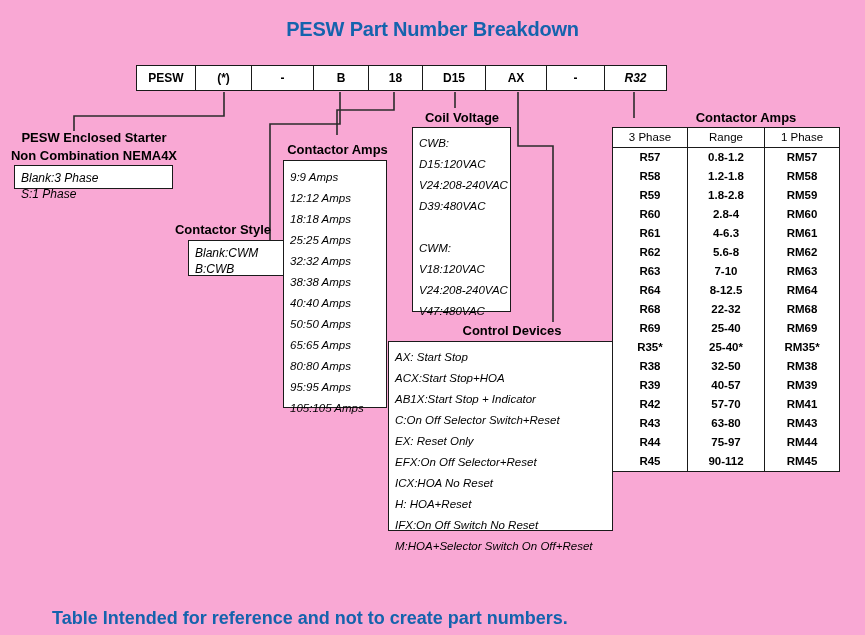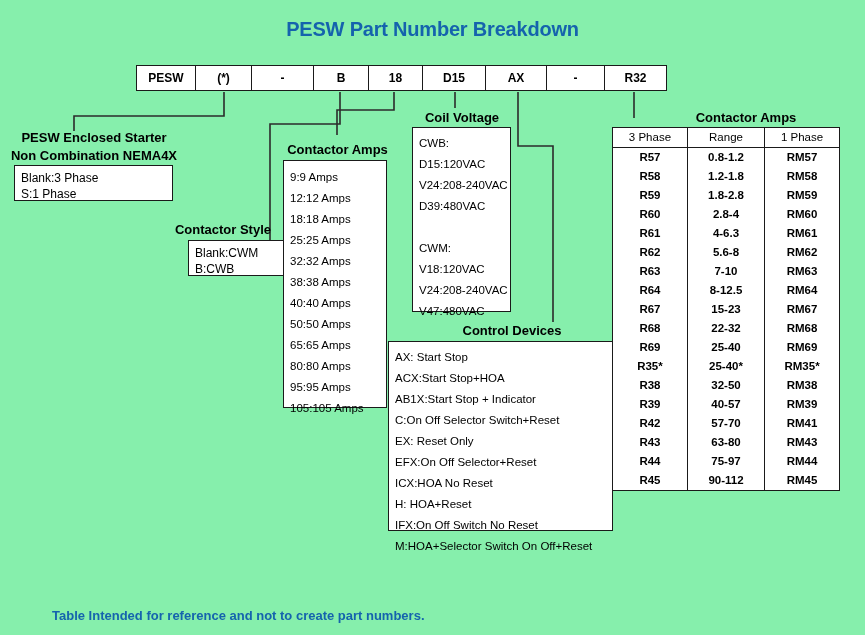--- a/index.html
+++ b/index.html
@@ -9,40 +9,40 @@
   }
   body {
     font-family: "Liberation Sans", sans-serif;
     color: #000000;
   }
   #page {
     position: relative;
     width: 865px;
     height: 635px;
     overflow: hidden;
-    background: #86efac;
+    background: #f9a8d4;
   }
 
   
   #title {
     position: absolute;
     left: 0;
     top: 18px;
     width: 865px;
     text-align: center;
     font-size: 20px;
     font-weight: bold;
     color: #1563ad;
     letter-spacing: -0.2px;
   }
   #footer-note {
     position: absolute;
     left: 52px;
     top: 608px;
-    font-size: 13px;
+    font-size: 18px;
     font-weight: bold;
     color: #1563ad;
     white-space: nowrap;
   }
 
   
   #pn-row {
     position: absolute;
     left: 136px;
     top: 65px;
@@ -55,29 +55,30 @@
   .pn-cell {
     border-right: 1.6px solid #1a1a1a;
     box-sizing: border-box;
     display: flex;
     align-items: center;
     justify-content: center;
     font-size: 12px;
     font-weight: bold;
     line-height: 1;
   }
-  .pn-cell:last-child { border-right: none; }
+  .pn-cell:last-child { border-right: none; font-style: italic; }
 
   
   .callout {
     position: absolute;
     border: 1.4px solid #1a1a1a;
     box-sizing: border-box;
     background: #ffffff;
     padding: 4px 20px 5px 6px;
+    font-style: italic;
   }
   .callout .line {
     font-size: 12px;
     line-height: 16px;
     white-space: nowrap;
   }
   .cap {
     position: absolute;
     font-size: 13px;
     font-weight: bold;
@@ -161,21 +162,21 @@
 
     <path d="M 455 92 L 455 108"></path>
 
     <path d="M 518 92 L 518 146 L 553 146 L 553 322"></path>
 
     <path d="M 634 92 L 634 118"></path>
   </svg>
 
   <div class="cap" style="left:14px; top:130px; width:160px;">PESW Enclosed Starter</div>
   <div class="cap" style="left:6px; top:148px; width:176px;">Non Combination NEMA4X</div>
-  <div class="callout" style="left:14px; top:165px; width:159px; height:36px;">
+  <div class="callout" style="left:14px; top:165px; width:159px; height:24px;">
     <div class="line">Blank:3 Phase</div>
     <div class="line">S:1 Phase</div>
   </div>
 
   <div class="cap" style="left:160px; top:222px; width:126px;">Contactor Style</div>
   <div class="callout" style="left:188px; top:240px; width:104px; height:36px;">
     <div class="line">Blank:CWM</div>
     <div class="line">B:CWB</div>
   </div>
 
@@ -266,25 +267,20 @@
           <td class="col-a">R63</td>
           <td class="col-b">7-10</td>
           <td class="col-c">RM63</td>
         </tr>
         <tr>
           <td class="col-a">R64</td>
           <td class="col-b">8-12.5</td>
           <td class="col-c">RM64</td>
         </tr>
         <tr>
-          <td class="col-a">R67</td>
-          <td class="col-b">15-23</td>
-          <td class="col-c">RM67</td>
-        </tr>
-        <tr>
           <td class="col-a">R68</td>
           <td class="col-b">22-32</td>
           <td class="col-c">RM68</td>
         </tr>
         <tr>
           <td class="col-a">R69</td>
           <td class="col-b">25-40</td>
           <td class="col-c">RM69</td>
         </tr>
         <tr>

